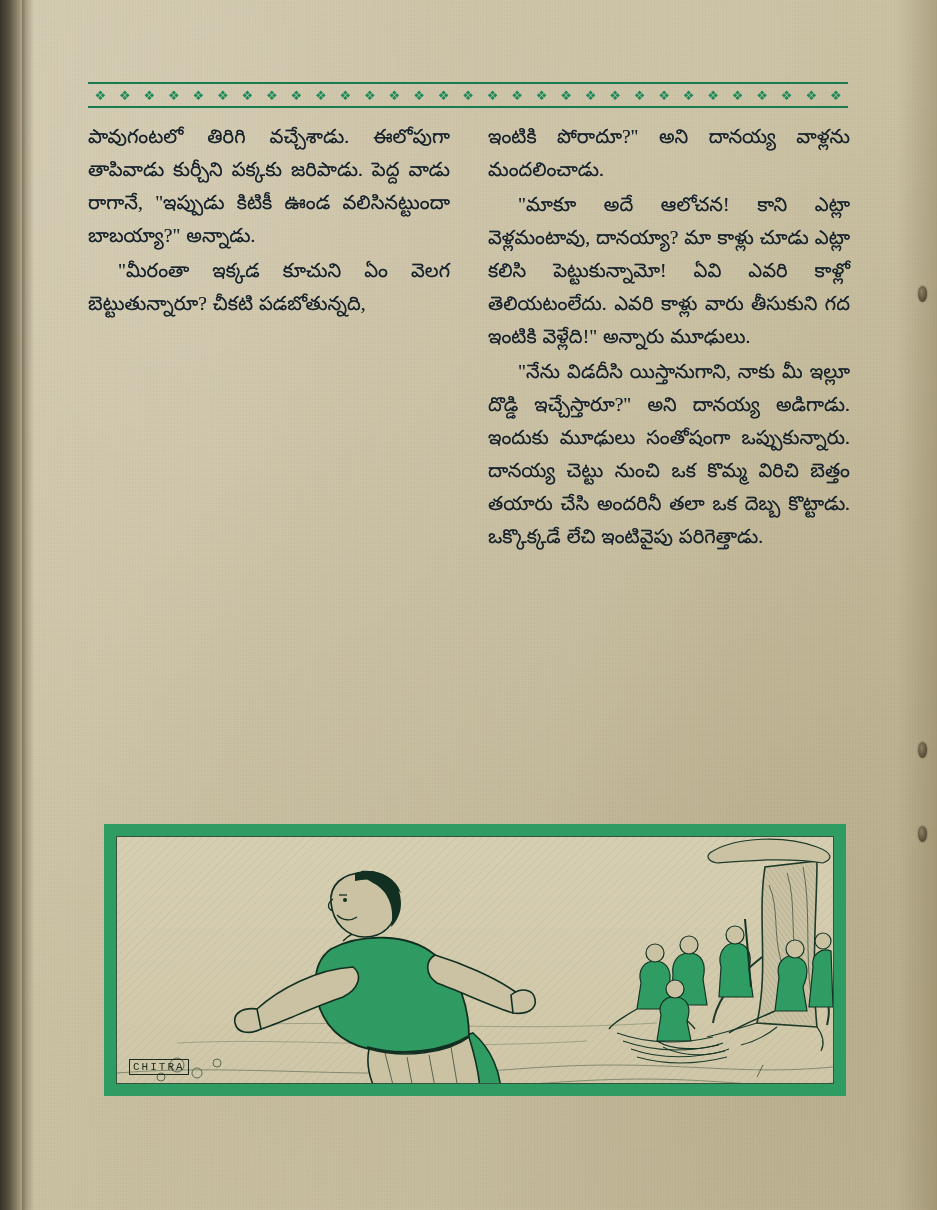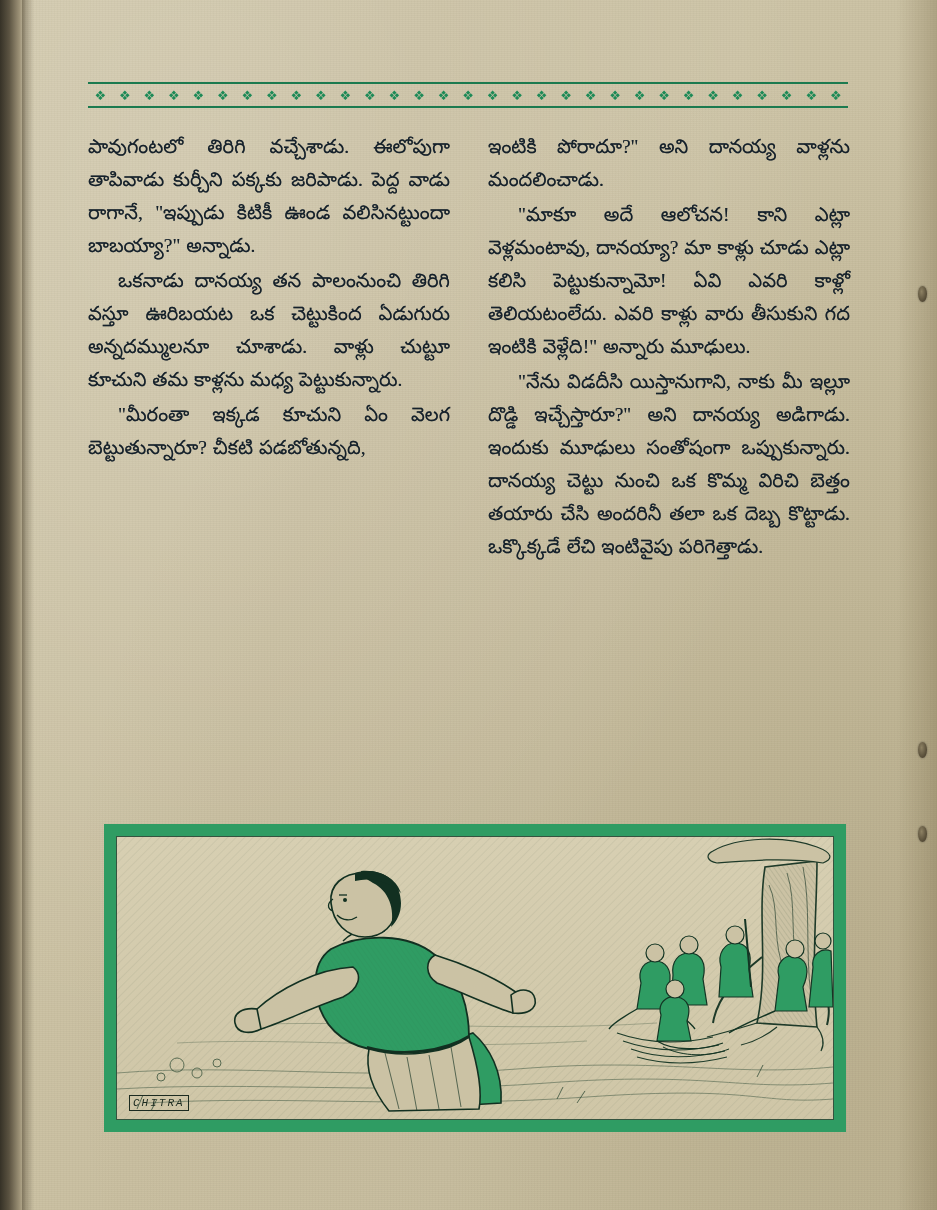--- a/index.html
+++ b/index.html
@@ -87,21 +87,20 @@
   }
   
   .columns {
     position: absolute;
     left: 88px;
     top: 120px;
     width: 762px;
     height: 680px;
     display: flex;
     gap: 38px;
-    margin-top: 10px;
   }
   .col {
     width: 362px;
   }
   .para {
     color: #15212b;
     font-family: "Liberation Serif", serif;
     font-size: 19.5px;
     line-height: 33px;
     text-align: justify;
@@ -112,25 +111,24 @@
   }
   .para.indent {
     text-indent: 30px;
   }
   
   .illus {
     position: absolute;
     left: 104px;
     top: 824px;
     width: 742px;
-    height: 308px;
+    height: 272px;
     background: #2f9c63;
     padding: 12px;
     box-sizing: border-box;
-    font-style: italic;
   }
   .illus-inner {
     position: relative;
     width: 100%;
     height: 100%;
     background: #d9d0b4;
     overflow: hidden;
     border: 1px solid #35543f;
     box-sizing: border-box;
   }
@@ -190,21 +188,20 @@
       <span class="orn-cell">❖</span>
       <span class="orn-cell">❖</span>
       <span class="orn-cell">❖</span>
       <span class="orn-cell">❖</span>
       <span class="orn-cell">❖</span>
     </div>
 
   <div class="columns">
     <div class="col">
       <p class="para">పావుగంటలో తిరిగి వచ్చేశాడు. ఈలోపుగా తాపివాడు కుర్చీని పక్కకు జరిపాడు. పెద్ద వాడు రాగానే, "ఇప్పుడు కిటికీ ఊండ వలిసినట్టుందా బాబయ్యా?" అన్నాడు.</p>
-      <p class="para indent">ఒకనాడు దానయ్య తన పాలంనుంచి తిరిగి వస్తూ ఊరిబయట ఒక చెట్టుకింద ఏడుగురు అన్నదమ్ములనూ చూశాడు. వాళ్లు చుట్టూ కూచుని తమ కాళ్లను మధ్య పెట్టుకున్నారు.</p>
       <p class="para indent">"మీరంతా ఇక్కడ కూచుని ఏం వెలగ బెట్టుతున్నారూ? చీకటి పడబోతున్నది,</p>
     </div>
     <div class="col">
       <p class="para">ఇంటికి పోరాదూ?" అని దానయ్య వాళ్లను మందలించాడు.</p>
       <p class="para indent">"మాకూ అదే ఆలోచన! కాని ఎట్లా వెళ్లమంటావు, దానయ్యా? మా కాళ్లు చూడు ఎట్లా కలిసి పెట్టుకున్నామో! ఏవి ఎవరి కాళ్లో తెలియటంలేదు. ఎవరి కాళ్లు వారు తీసుకుని గద ఇంటికి వెళ్లేది!" అన్నారు మూఢులు.</p>
       <p class="para indent">"నేను విడదీసి యిస్తానుగాని, నాకు మీ ఇల్లూ దొడ్డి ఇచ్చేస్తారూ?" అని దానయ్య అడిగాడు. ఇందుకు మూఢులు సంతోషంగా ఒప్పుకున్నారు. దానయ్య చెట్టు నుంచి ఒక కొమ్మ విరిచి బెత్తం తయారు చేసి అందరినీ తలా ఒక దెబ్బ కొట్టాడు. ఒక్కొక్కడే లేచి ఇంటివైపు పరిగెత్తాడు.</p>
     </div>
   </div>
 
   <div class="illus">

